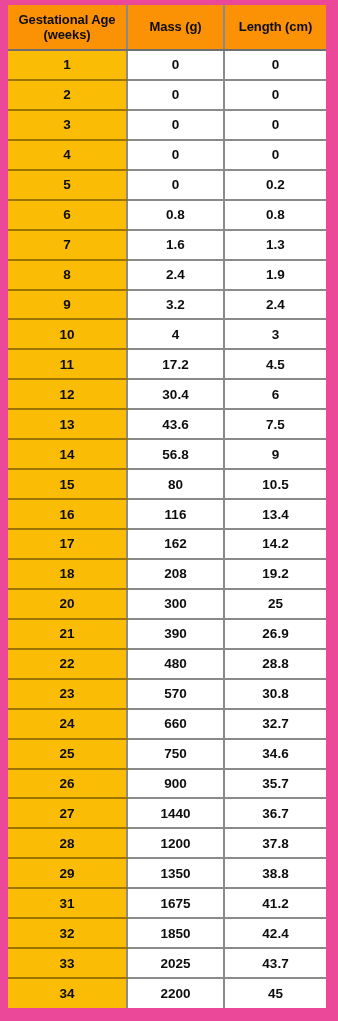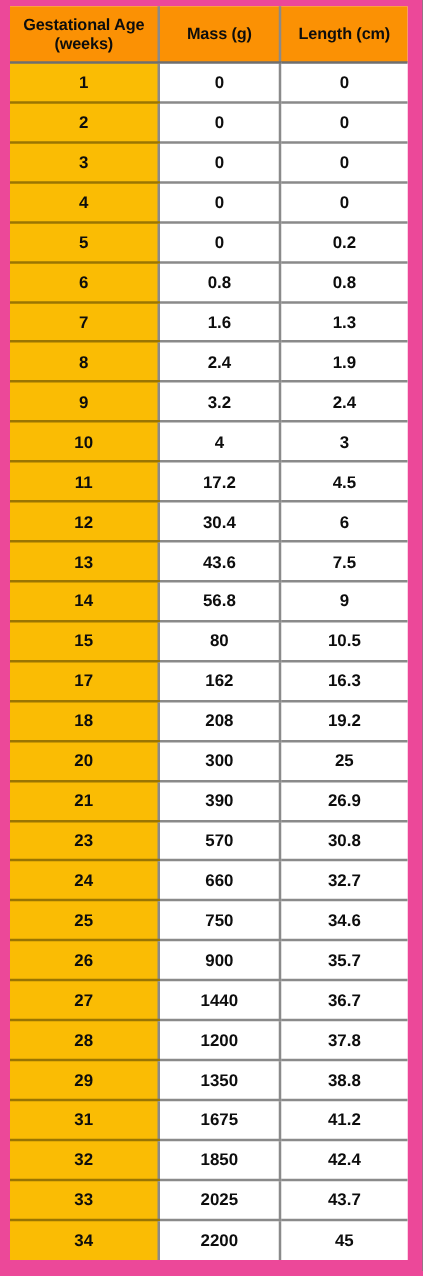--- a/index.html
+++ b/index.html
@@ -172,40 +172,50 @@
           <td class="age-cell">14</td>
           <td>56.8</td>
           <td>9</td>
         </tr>
         <tr>
           <td class="age-cell">15</td>
           <td>80</td>
           <td>10.5</td>
         </tr>
         <tr>
+          <td class="age-cell">16</td>
+          <td>116</td>
+          <td>13.4</td>
+        </tr>
+        <tr>
           <td class="age-cell">17</td>
           <td>162</td>
-          <td>16.3</td>
+          <td>14.2</td>
         </tr>
         <tr>
           <td class="age-cell">18</td>
           <td>208</td>
           <td>19.2</td>
         </tr>
         <tr>
           <td class="age-cell">20</td>
           <td>300</td>
           <td>25</td>
         </tr>
         <tr>
           <td class="age-cell">21</td>
           <td>390</td>
           <td>26.9</td>
         </tr>
         <tr>
+          <td class="age-cell">22</td>
+          <td>480</td>
+          <td>28.8</td>
+        </tr>
+        <tr>
           <td class="age-cell">23</td>
           <td>570</td>
           <td>30.8</td>
         </tr>
         <tr>
           <td class="age-cell">24</td>
           <td>660</td>
           <td>32.7</td>
         </tr>
         <tr>

